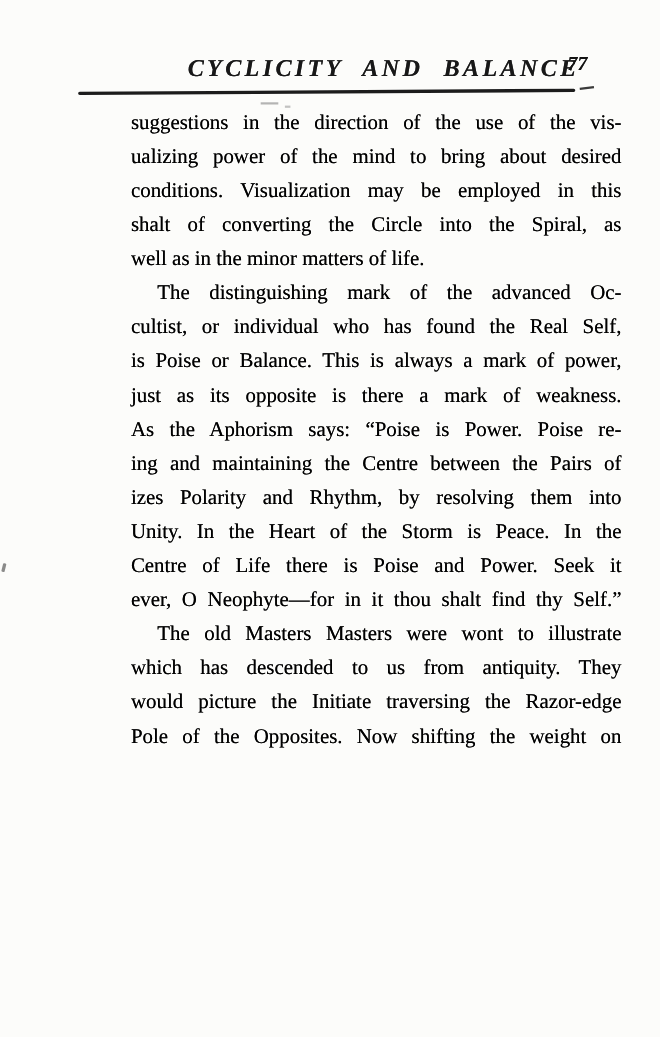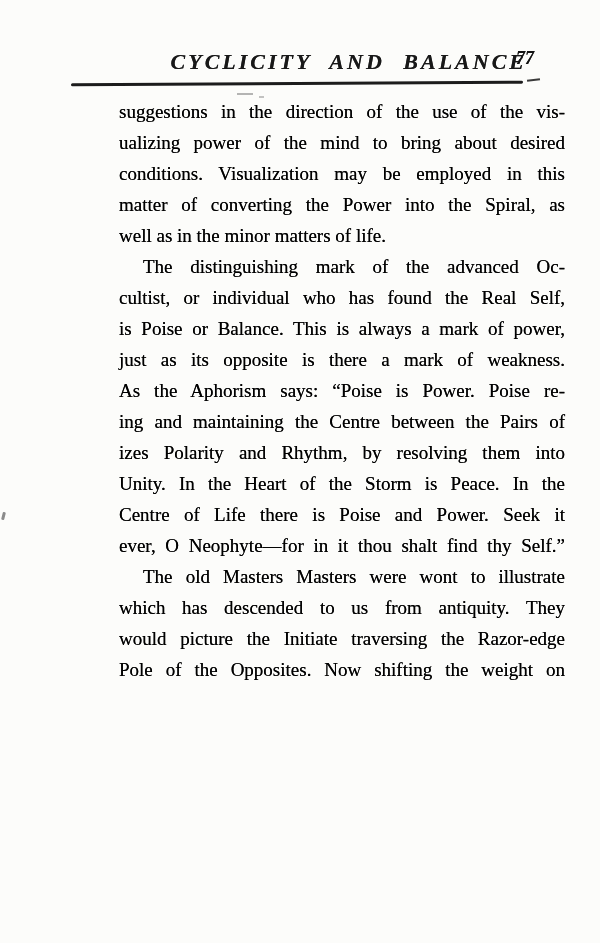--- a/index.html
+++ b/index.html
@@ -101,21 +101,21 @@
   <div class="smudge-a"></div>
   <div class="smudge-b"></div>
   <div class="margin-tick"></div>
 
   <div class="body-text">
 
     <div class="paragraph">
       <div class="line">suggestions in the direction of the use of the vis-</div>
       <div class="line">ualizing power of the mind to bring about desired</div>
       <div class="line">conditions. Visualization may be employed in this</div>
-      <div class="line">matter of converting the Power into the Spiral, as</div>
+      <div class="line">shalt of converting the Circle into the Spiral, as</div>
       <div class="line last">well as in the minor matters of life.</div>
     </div>
 
     <div class="paragraph">
       <div class="line indent">The distinguishing mark of the advanced Oc-</div>
       <div class="line">cultist, or individual who has found the Real Self,</div>
       <div class="line">is Poise or Balance. This is always a mark of power,</div>
       <div class="line">just as its opposite is there a mark of weakness.</div>
       <div class="line">As the Aphorism says: “Poise is Power. Poise re-</div>
       <div class="line">ing and maintaining the Centre between the Pairs of</div>

